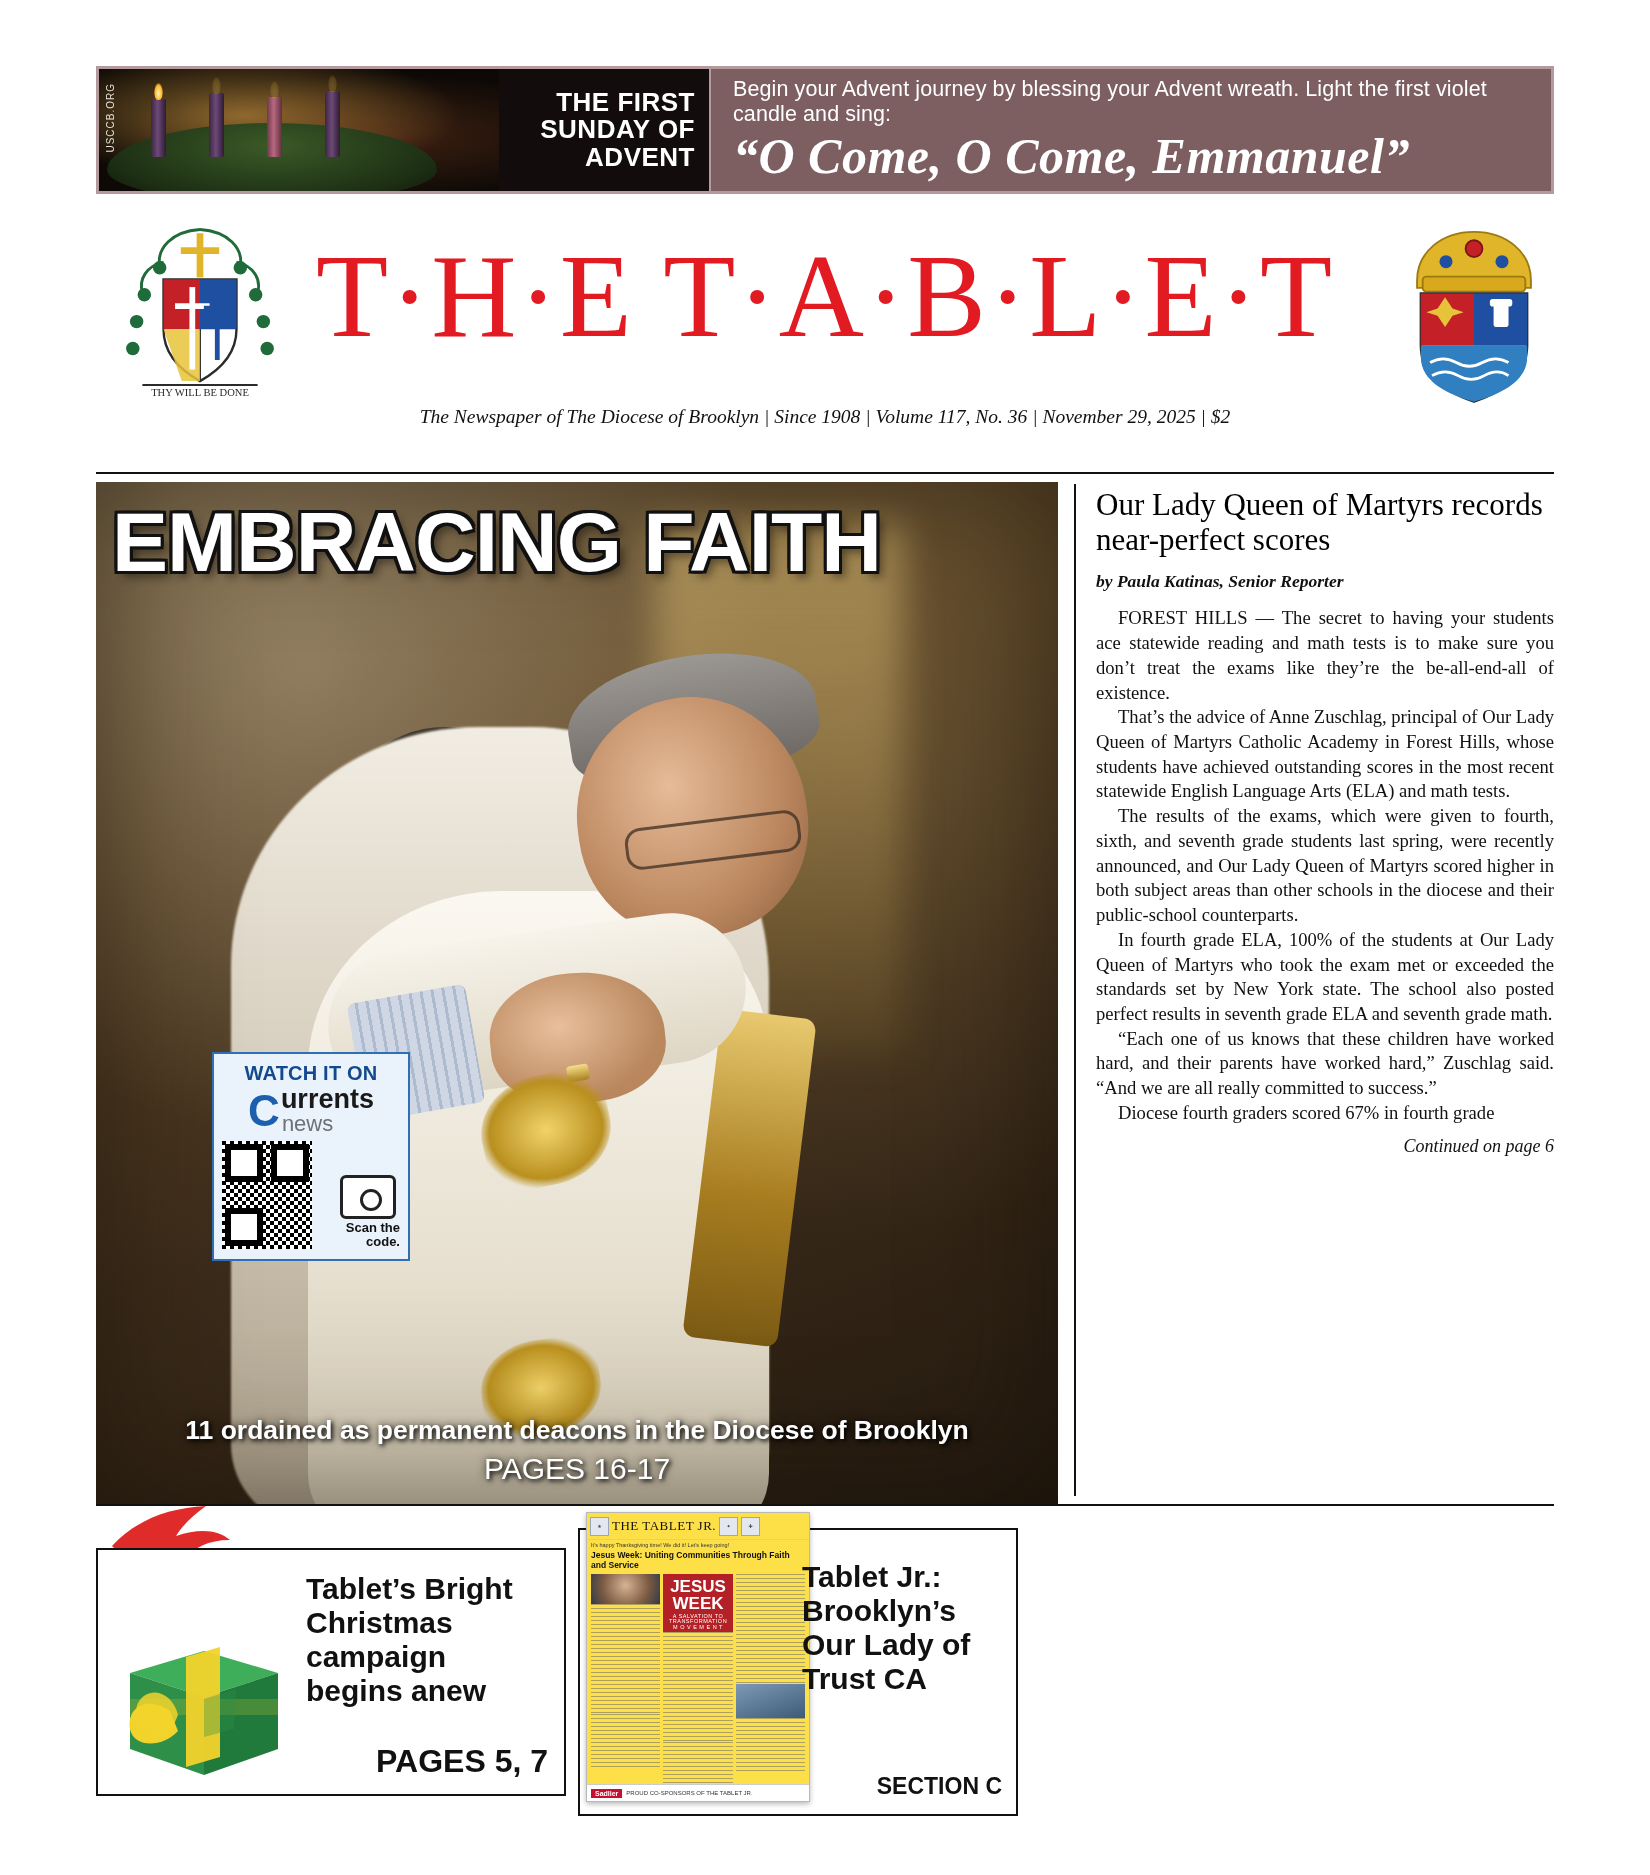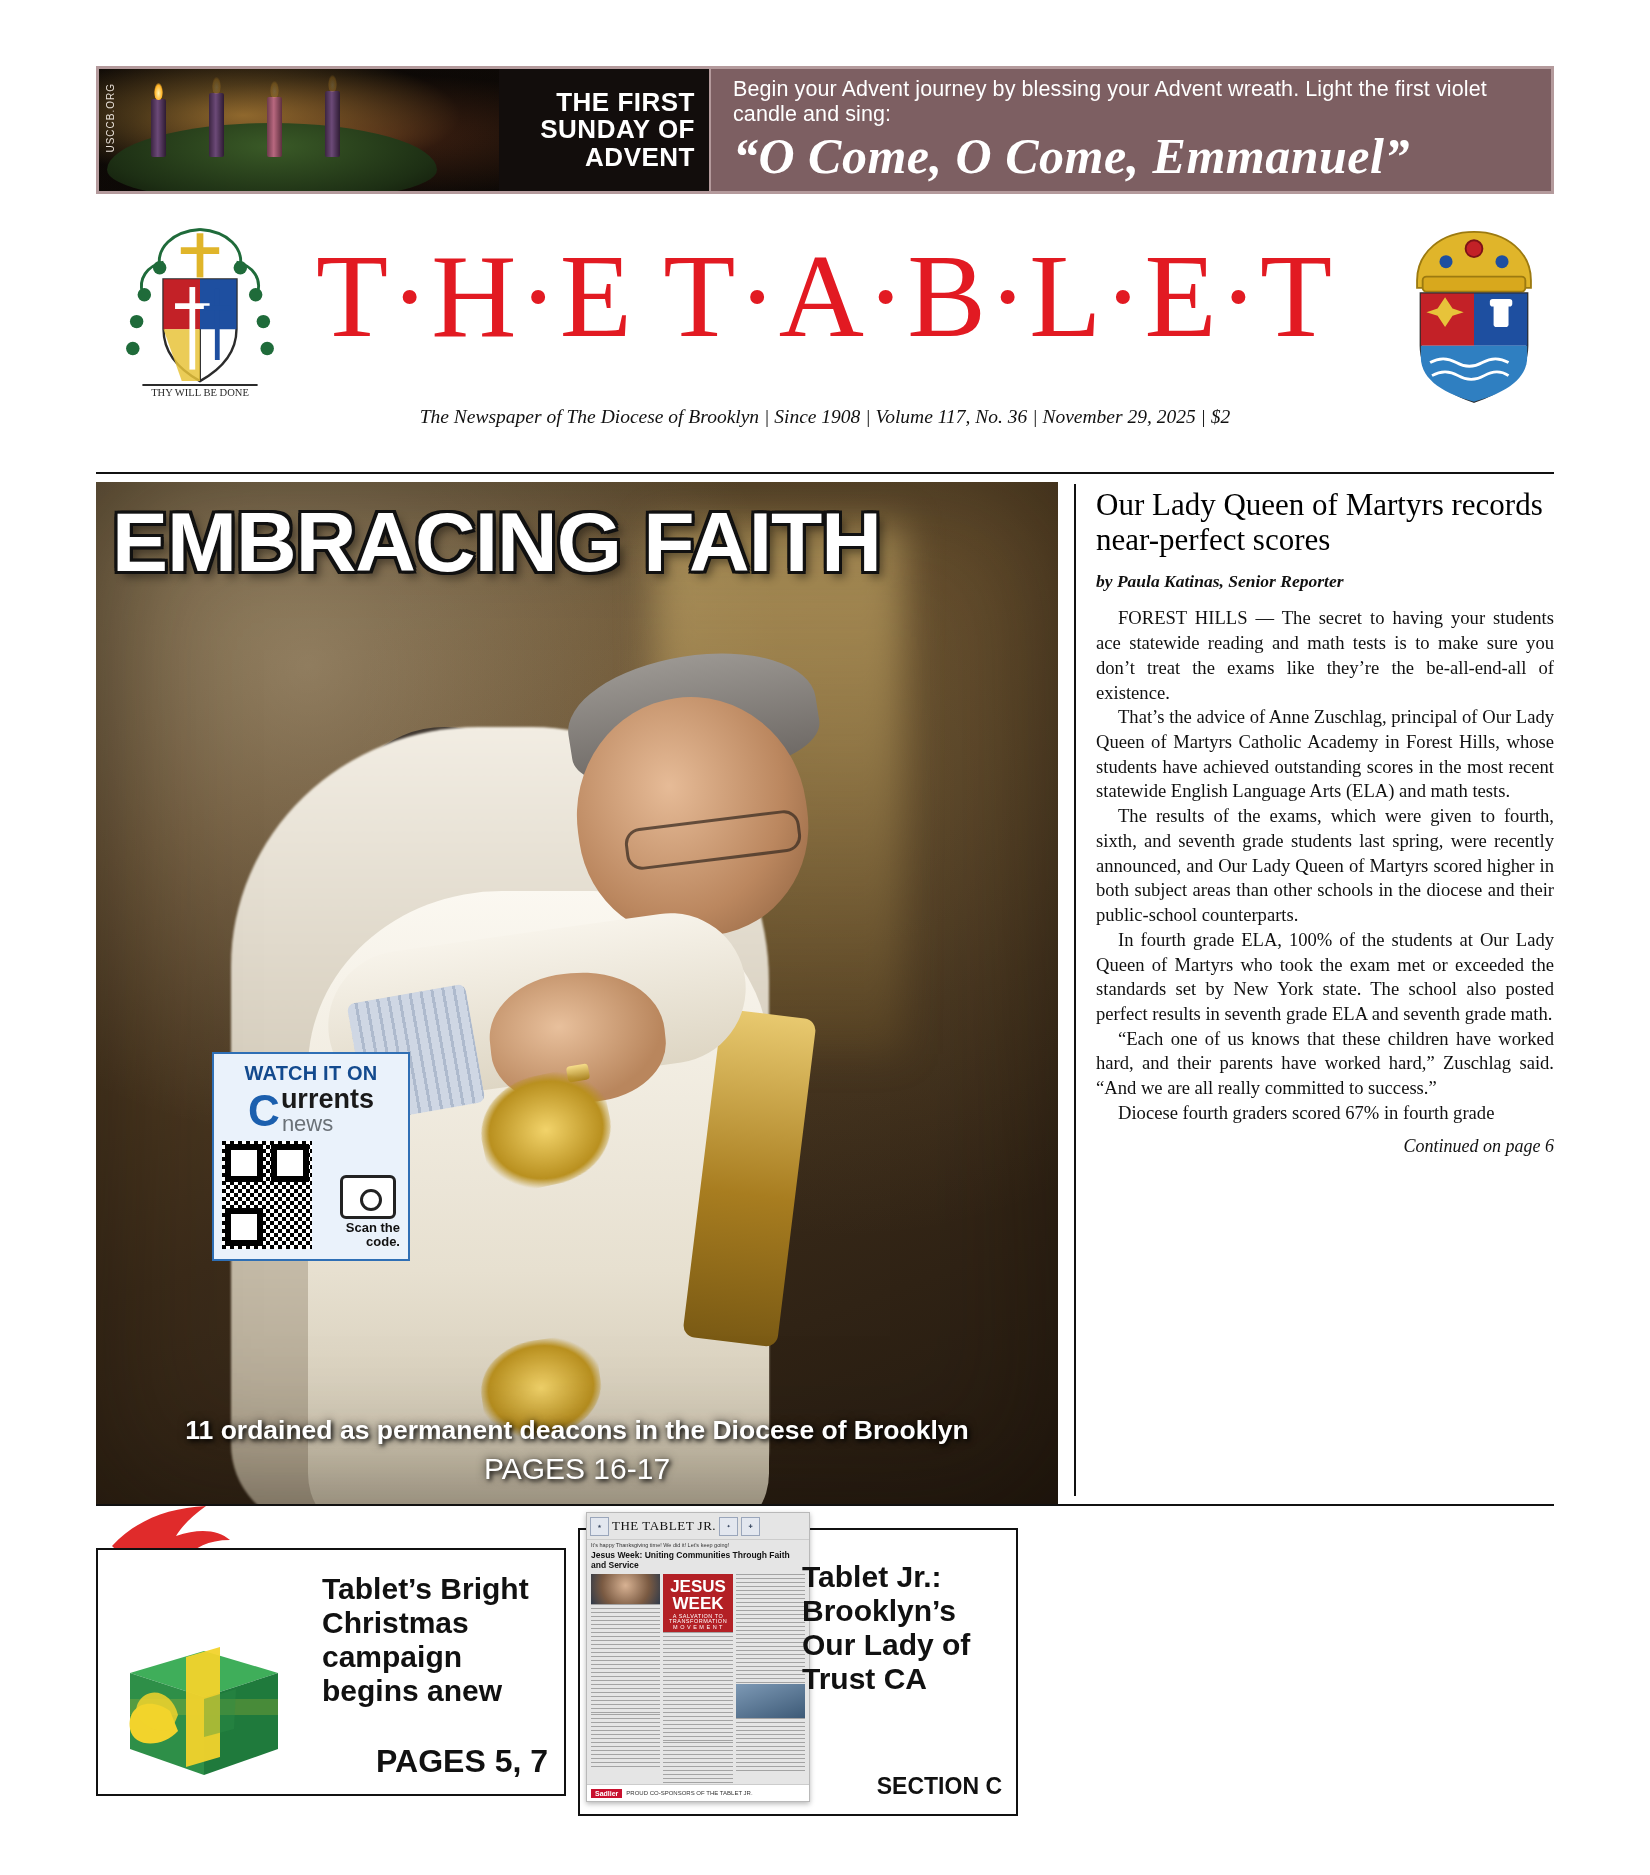--- a/index.html
+++ b/index.html
@@ -489,21 +489,20 @@
 
   .promo-1 .title {
     position: absolute;
     left: 208px; top: 22px;
     width: 240px;
     font-family: "Liberation Sans", sans-serif;
     font-weight: bold;
     font-size: 30px;
     line-height: 1.13;
     color: #111;
-    margin-left: 16px;
   }
   .promo-1 .pages {
     position: absolute;
     right: 16px; bottom: 14px;
     font-family: "Liberation Sans", sans-serif;
     font-weight: bold;
     font-size: 32px;
   }
   .gift {
     position: absolute;
@@ -524,21 +523,21 @@
     position: absolute;
     right: 14px; bottom: 14px;
     font-family: "Liberation Sans", sans-serif;
     font-weight: bold;
     font-size: 23px;
   }
   .mini-paper {
     position: absolute;
     left: 6px; top: -18px;
     width: 222px; height: 288px;
-    background: #e5e5e5;
+    background: #fde047;
     border: 1px solid #b9b9b9;
     box-shadow: 0 2px 5px rgba(0,0,0,.28);
     overflow: hidden;
     font-family: "Liberation Sans", sans-serif;
   }
   .mp-top {
     height: 26px;
     border-bottom: 1px solid #ccc;
     display: flex;
     align-items: center;

